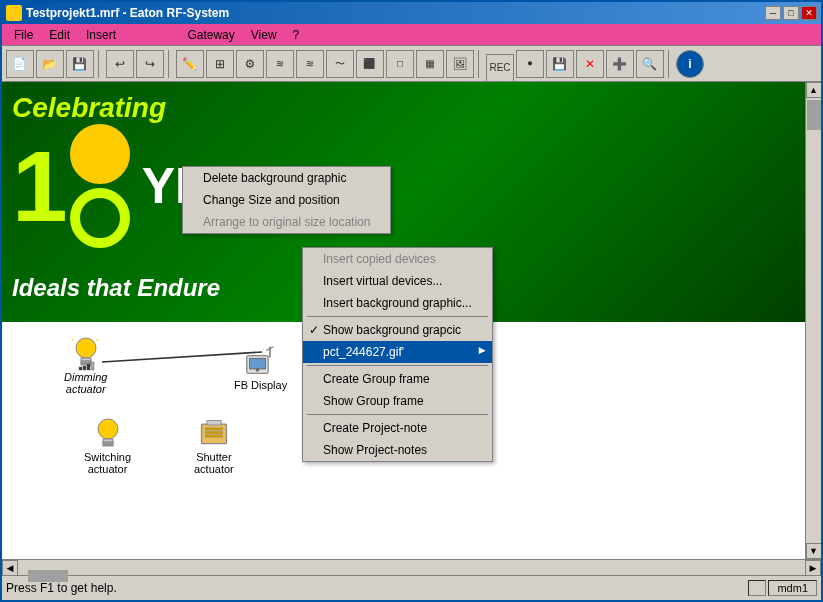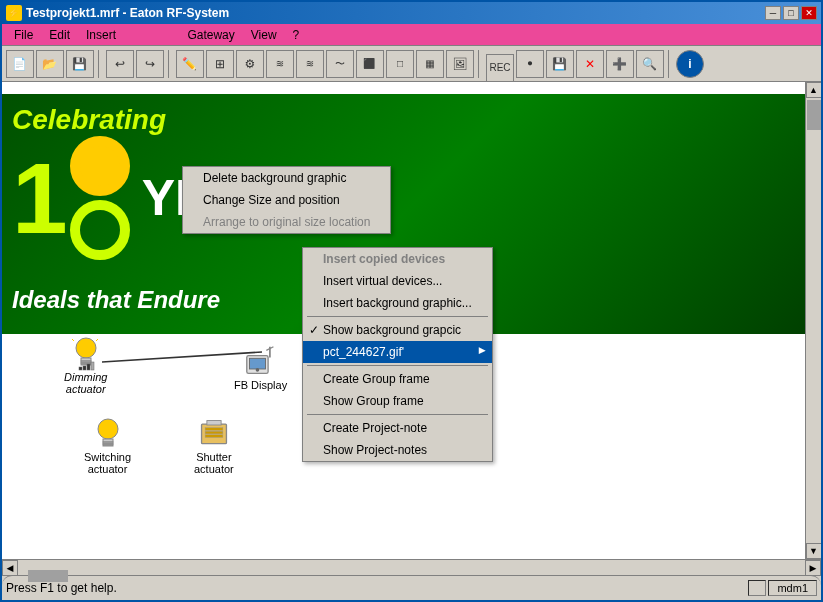--- a/index.html
+++ b/index.html
@@ -85,21 +85,20 @@
     .scroll-track { flex: 1; background: #d4d0c8; }
     .scroll-thumb { width: 14px; height: 30px; background: #a0a0a0; margin: 2px auto; cursor: pointer; }
 
     
     .banner {
       position: absolute;
       top: 0; left: 0; right: 0;
       height: 240px;
       background: #006400;
       overflow: hidden;
-      margin-top: 12px;
     }
     .banner-bg {
       width: 100%; height: 100%;
       background: linear-gradient(135deg, #005000 0%, #008000 50%, #004000 100%);
       display: flex; align-items: center; justify-content: flex-start;
       padding: 20px;
     }
     .celebrating-text {
       position: absolute;
       top: 10px; left: 10px;
@@ -157,21 +156,20 @@
 
     
     .status-bar {
       height: 22px;
       background: #d4d0c8;
       border-top: 1px solid #808080;
       display: flex;
       align-items: center;
       flex-shrink: 0;
       padding: 12px 4px;
-      border-radius: 10px;
     }
     .status-text { flex: 1; font-size: 12px; }
     .status-panels { display: flex; gap: 2px; }
     .status-panel { border: 1px inset #808080; padding: 1px 8px; font-size: 11px; background: #d4d0c8; }
 
     
     .scrollbar-h {
       height: 16px;
       background: #d4d0c8;
       display: flex;
@@ -194,21 +192,21 @@
       z-index: 100;
       min-width: 180px;
     }
     .ctx-item {
       padding: 4px 20px;
       cursor: pointer;
       font-size: 12px;
       color: #000;
       position: relative;
     }
-    .ctx-item.disabled { color: #808080; cursor: default; font-weight: bold; }
+    .ctx-item.disabled { color: #808080; cursor: default; }
     .ctx-item.checked::before { content: '✓'; position: absolute; left: 6px; }
     .ctx-item.has-sub::after { content: '▶'; position: absolute; right: 6px; font-size: 9px; }
     .ctx-item.highlighted { background: #0054a6; color: white; }
     .ctx-sep { height: 1px; background: #808080; margin: 2px 4px; }
 
     
     .submenu {
       position: absolute;
       top: 84px;
       left: 180px;

